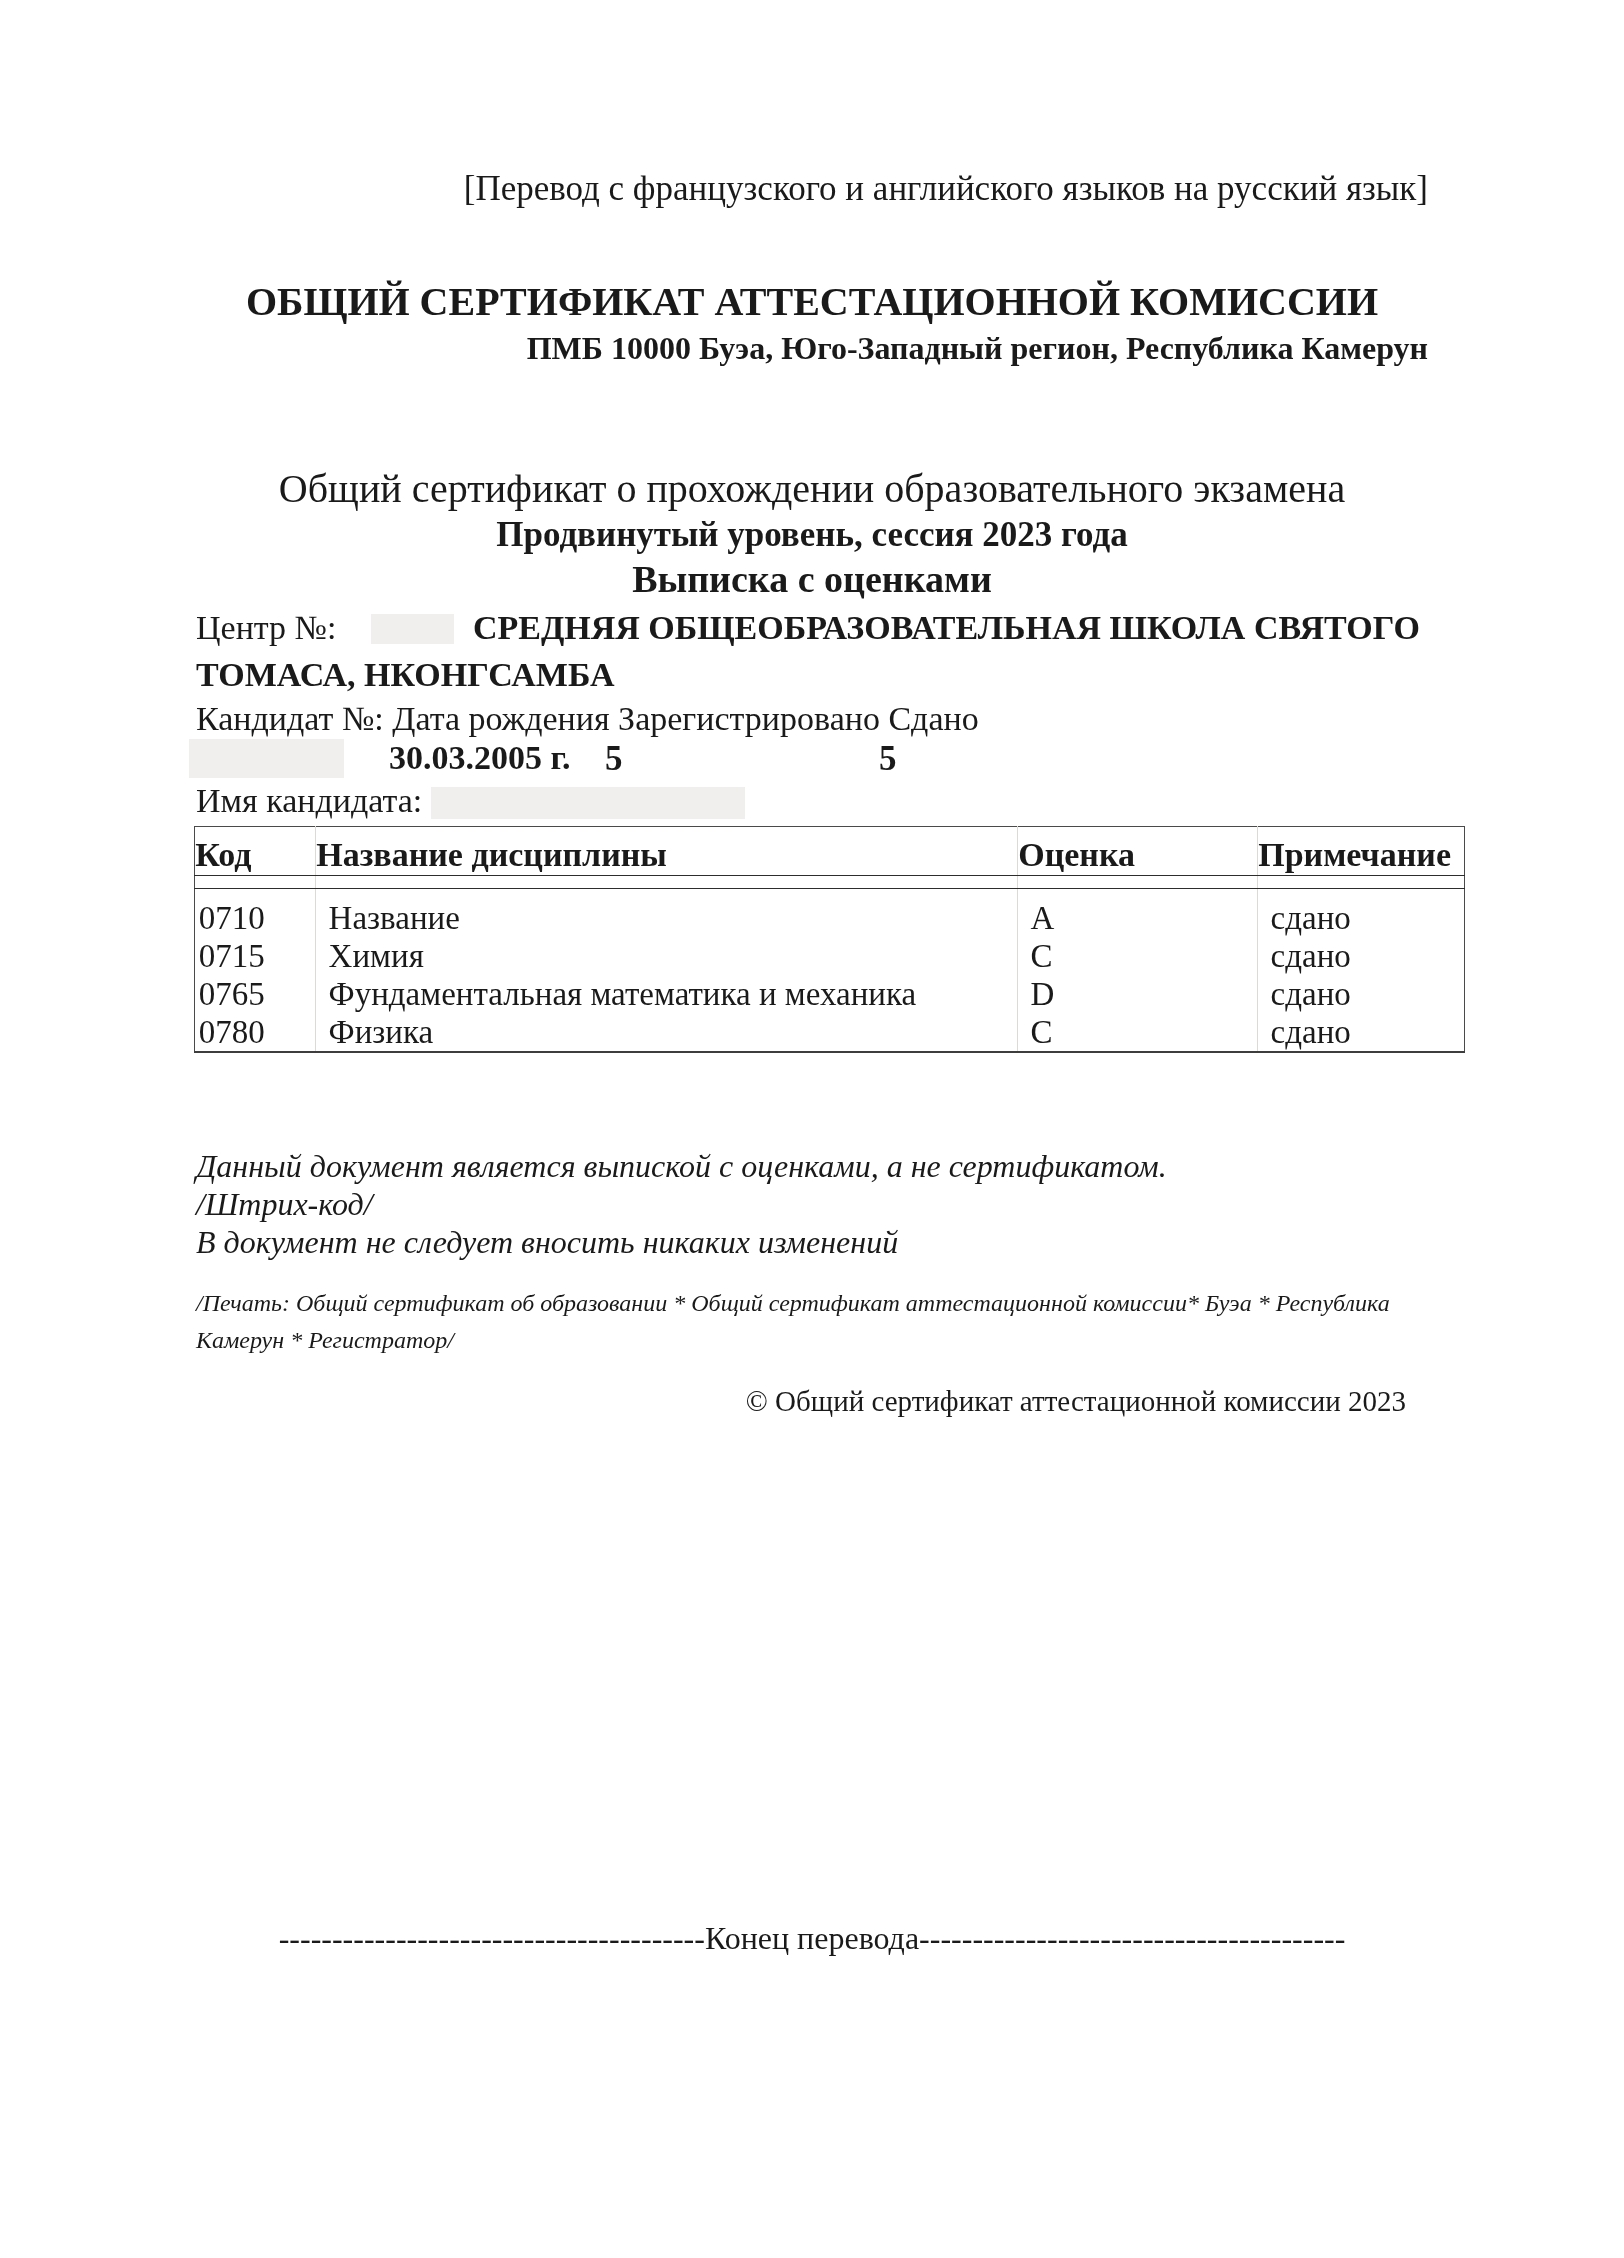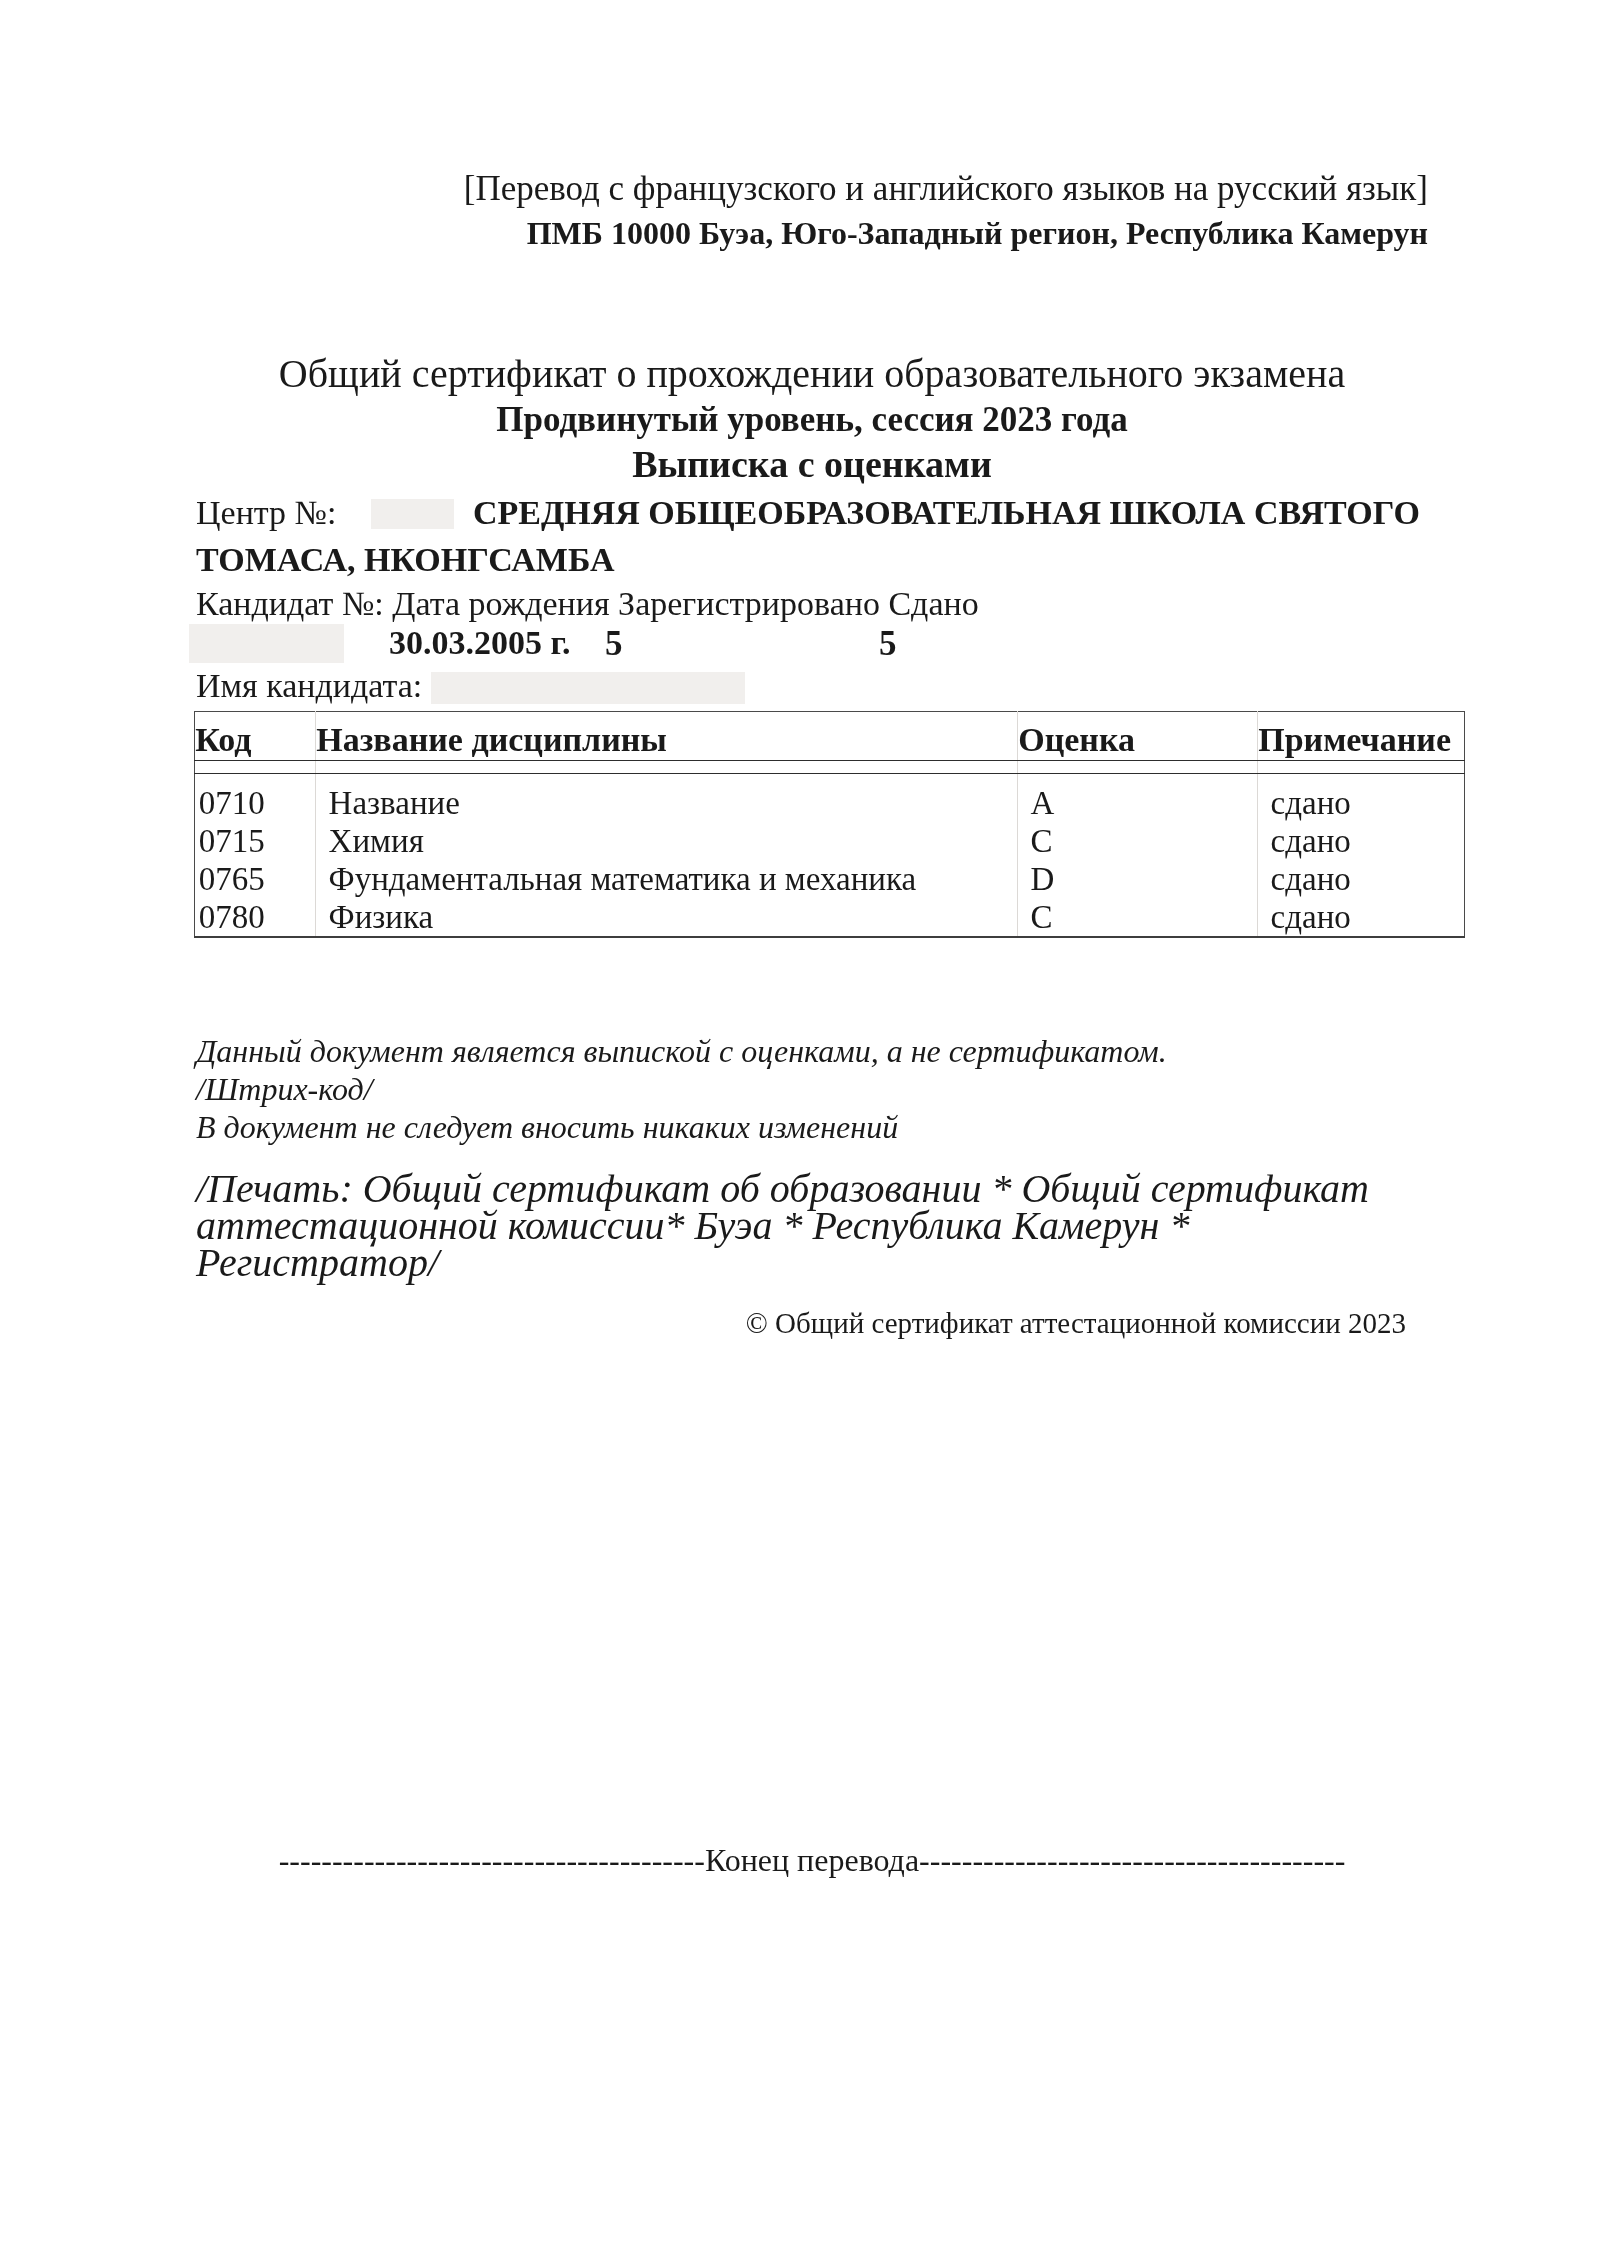--- a/index.html
+++ b/index.html
@@ -33,33 +33,34 @@
     border:1.8px solid #4a4a4a;border-bottom:2.6px solid #3d3d3d;font-size:33px;}
   table.marks th,table.marks td{border-left:0.9px solid #dcd9d6;overflow:hidden;white-space:nowrap;}
   table.marks th:first-child,table.marks td:first-child{border-left:none;}
   table.marks thead th{font-weight:bold;text-align:left;font-size:34px;padding:8.8px 0 1.8px 0;border-bottom:1.8px solid #2d2d2d;}
   table.marks tr.gap td{height:11.5px;border-bottom:1.8px solid #2d2d2d;padding:0;}
   table.marks tbody td{line-height:36px;font-weight:normal;}
   table.marks tbody tr.first td{padding-top:11px;}
   .c1{padding-left:3.5px;} .c2{padding-left:12.4px;} .c3{padding-left:12.4px;} .c4{padding-left:12.4px;}
   .notes{margin-top:94px;font-size:32px;line-height:38px;font-style:italic;}
   .notes p{margin:0;}
-  .seal{margin:24px 0 0 0;font-size:40px;line-height:37px;font-style:italic;max-width:1232px;}
+  .seal{margin:24px 0 0 0;font-size:24px;line-height:37px;font-style:italic;max-width:1232px;}
   .registrar{margin:24px 0 0 0;font-size:26.5px;line-height:32px;font-style:italic;font-weight:bold;}
   .copyright{margin:25px 22px 0 0;font-size:29px;line-height:35px;text-align:right;}
   .end-line{margin:500px 0 0 0;font-size:32px;line-height:39px;text-align:center;}
 </style>
 </head>
 <body>
 
 <div class="page">
   <div class="content">
 
     <div class="note">[Перевод с французского и английского языков на русский язык]</div>
 
+    <div class="org-title">ОБЩИЙ СЕРТИФИКАТ АТТЕСТАЦИОННОЙ КОМИССИИ</div>
     <div class="org-addr">ПМБ 10000 Буэа, Юго-Западный регион, Республика Камерун</div>
 
     <div class="doc-title">Общий сертификат о прохождении образовательного экзамена</div>
     <div class="doc-level">Продвинутый уровень, сессия 2023 года</div>
     <div class="doc-type">Выписка с оценками</div>
 
     <p class="center-line"><span>Центр №:</span><span class="redact redact-center"></span><span class="b">СРЕДНЯЯ ОБЩЕОБРАЗОВАТЕЛЬНАЯ ШКОЛА СВЯТОГО ТОМАСА, НКОНГСАМБА</span></p>
 
     <p class="cand-header"><span>Кандидат №:</span> <span>Дата рождения</span> <span>Зарегистрировано</span> <span>Сдано</span></p>
 

